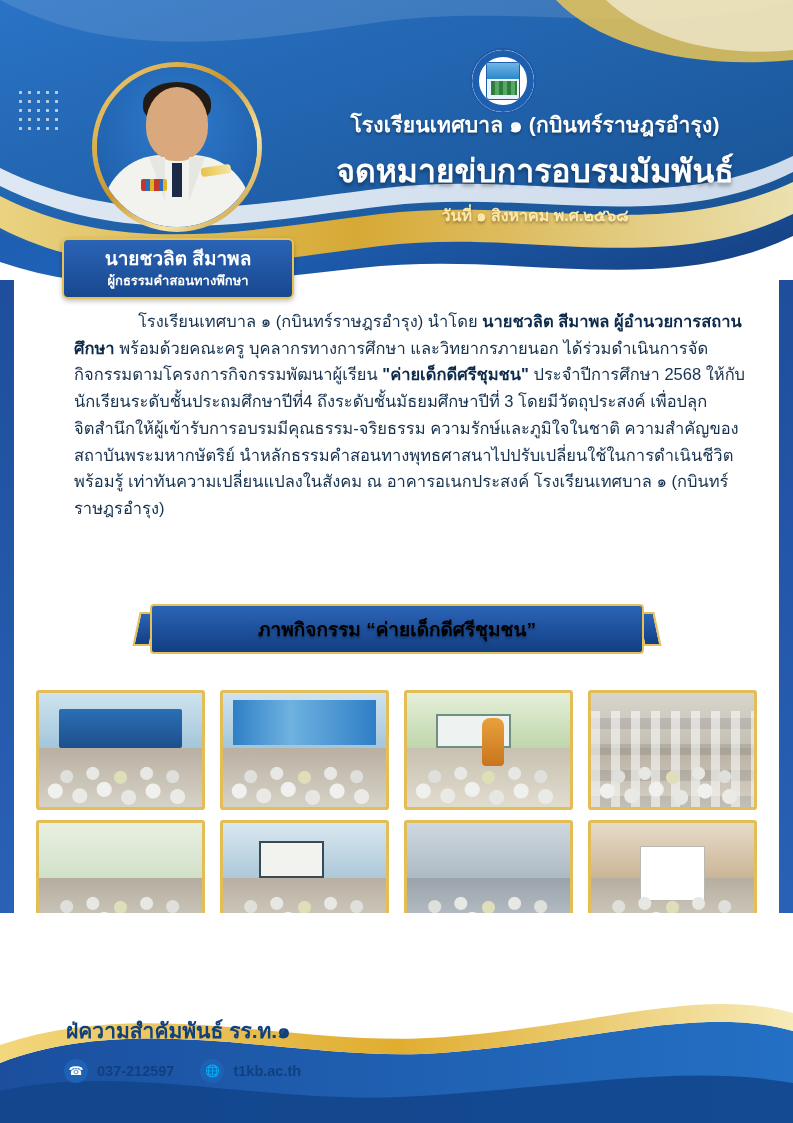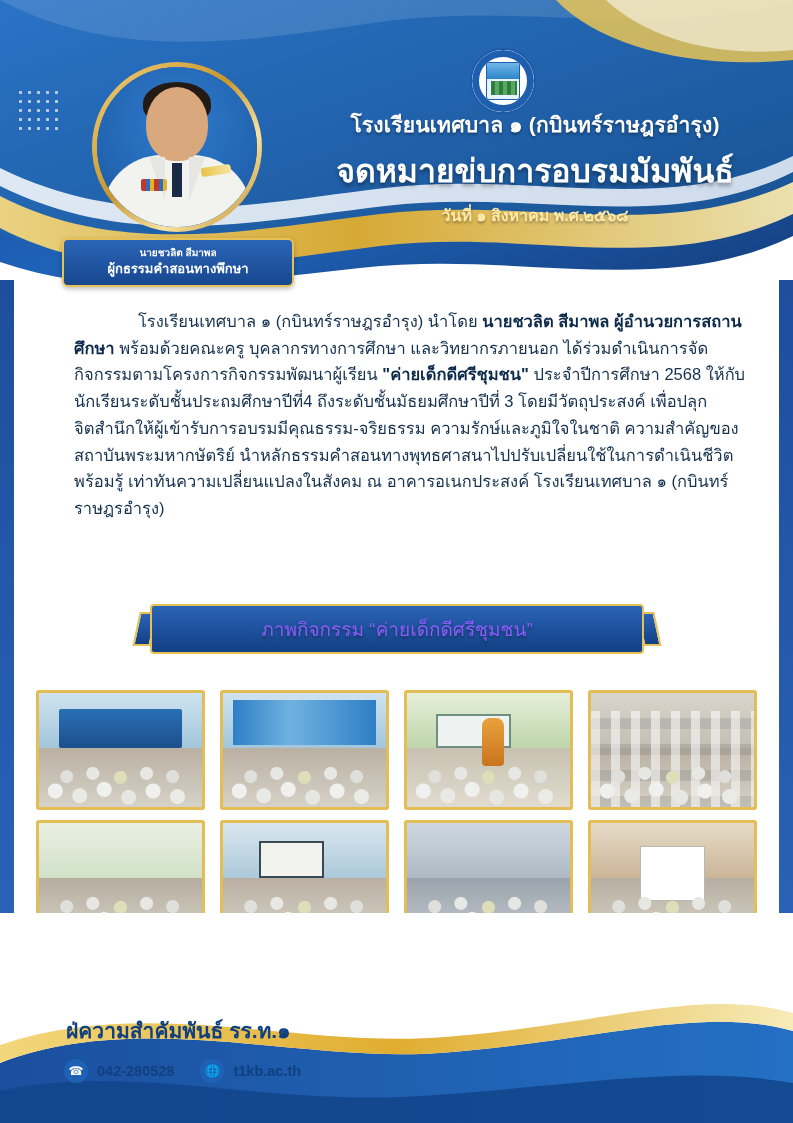--- a/index.html
+++ b/index.html
@@ -105,21 +105,21 @@
   .name-plate {
     position: absolute; left: 62px; top: 238px; width: 232px;
     background: linear-gradient(180deg,#2b64b6,#17488f);
     border: 2px solid #e6c157;
     border-radius: 6px;
     padding: 6px 8px 8px;
     text-align: center;
     color: #ffffff;
     box-shadow: 0 2px 5px rgba(0,0,0,.25);
   }
-  .name-plate .ln1 { font-size: 10px; font-weight: bold; line-height: 1.35; }
+  .name-plate .ln1 { font-size: 19px; font-weight: bold; line-height: 1.35; }
   .name-plate .ln2 { font-size: 13px; font-weight: bold; line-height: 1.35; }
 
   .school-logo {
     position: absolute; left: 470px; top: 48px;
     width: 66px; height: 66px; border-radius: 50%;
     background: #ffffff;
     border: 2px solid #1f5aa8;
     overflow: hidden;
   }
   .logo-ring-text {
@@ -176,21 +176,21 @@
   .banner-left-notch, .banner-right-notch {
     position: absolute; top: 8px; width: 18px; height: 34px;
     background: linear-gradient(180deg,#2b64b6,#123f84);
     border: 2px solid #e6c157;
   }
   .banner-left-notch { left: -14px; transform: skewX(-12deg); }
   .banner-right-notch { right: -14px; transform: skewX(12deg); }
   .banner-title {
     position: absolute; inset: 0;
     display: flex; align-items: center; justify-content: center;
-    color: #8b5cf6; font-size: 19px; font-weight: normal;
+    color: #000000; font-size: 19px; font-weight: bold;
     text-shadow: 0 2px 3px rgba(0,0,0,.35);
   }
 
   
   .gallery {
     position: absolute; left: 36px; top: 690px;
     width: 722px;
     display: grid;
     grid-template-columns: repeat(4, 169px);
     grid-auto-rows: 120px;
@@ -438,21 +438,21 @@
         <path d="M0,116 C150,66 300,120 445,108 C600,96 700,58 793,84 L793,96 C700,70 600,108 445,120 C300,132 150,80 0,128 Z" fill="#ffffff" opacity="0.85"></path>
         <path d="M0,210 L0,178 C120,150 260,190 400,184 C560,176 680,150 793,170 L793,210 Z" fill="#12468c" opacity="0.9"></path>
       </svg>
     </div>
 
     <div class="footer-title">ฝ่ความสำคัมพันธ์ รร.ท.๑</div>
 
     <div class="contact-row">
       <div class="contact">
         <span class="cicon">☎</span>
-        <span>042-280528</span>
+        <span>037-212597</span>
       </div>
       <div class="contact">
         <span class="cicon">🌐</span>
         <span>t1kb.ac.th</span>
       </div>
     </div>
   </div>
 
 </div>
 

